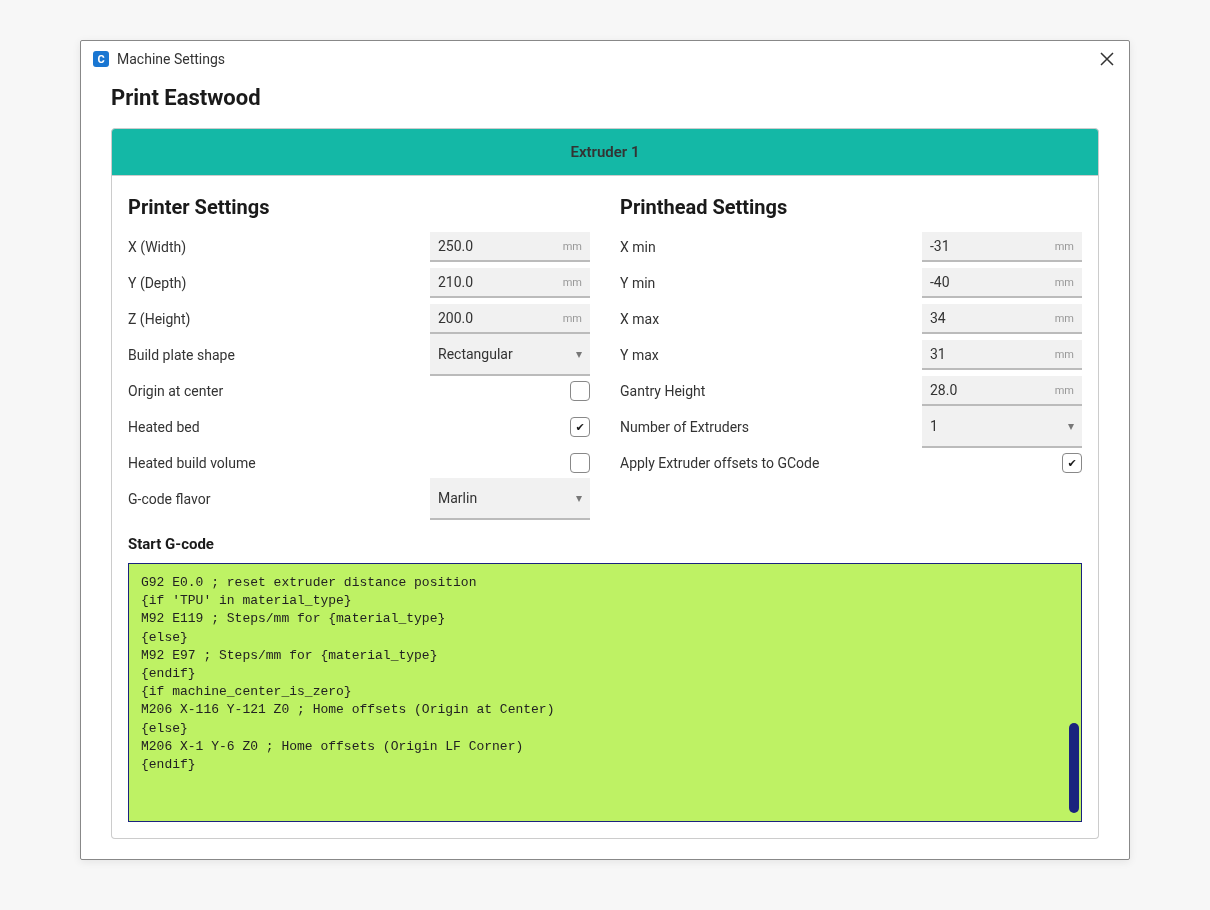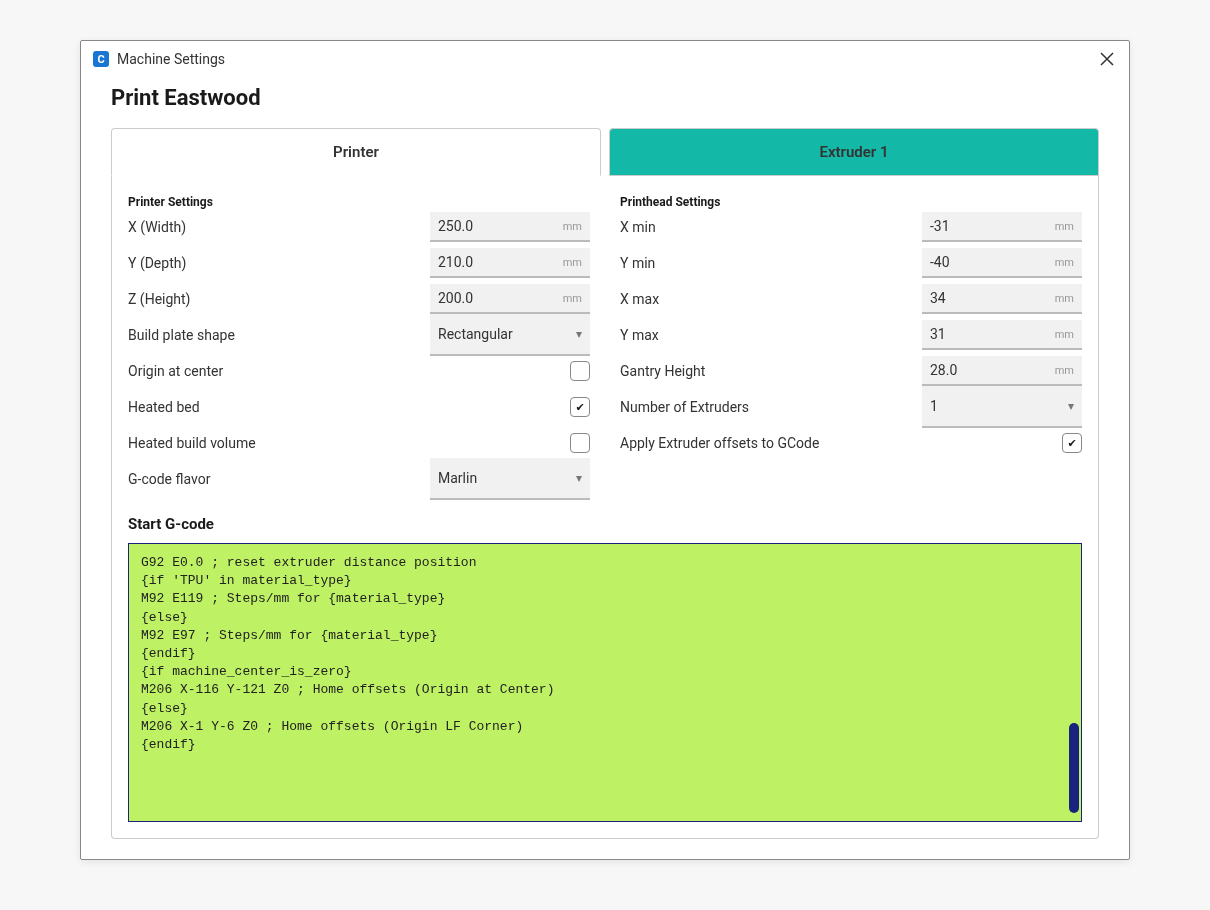--- a/index.html
+++ b/index.html
@@ -94,22 +94,23 @@
     display: flex;
     flex-direction: column;
     border-radius: 0 0 4px 4px;
   }
   .columns {
     display: flex;
     gap: 30px;
   }
   .col { flex: 1; }
   .section-title {
-    font-size: 12px;
+    font-size: 20px;
     font-weight: 700;
+    margin-bottom: 10px;
     color: #1a1a1a;
   }
   .field-row {
     display: flex;
     align-items: center;
     height: 36px;
     font-size: 14px;
     color: #333;
   }
   .field-label { flex: 1; }
@@ -206,21 +207,20 @@
       <svg width="14" height="14" viewBox="0 0 14 14">
           <path d="M1 1 L13 13 M13 1 L1 13" stroke="#333" stroke-width="1.5" fill="none"></path>
         </svg>
     </span>
   </div>
 
   <div class="content">
     <div class="page-title">Print Eastwood</div>
 
     <div class="tabs">
-      <div class="tab active">Printer</div>
       <div class="tab inactive">Extruder 1</div>
     </div>
 
     <div class="tabpanel">
       <div class="columns">
 
         <div class="col">
           <div class="section-title">Printer Settings</div>
 
           <div class="field-row">

